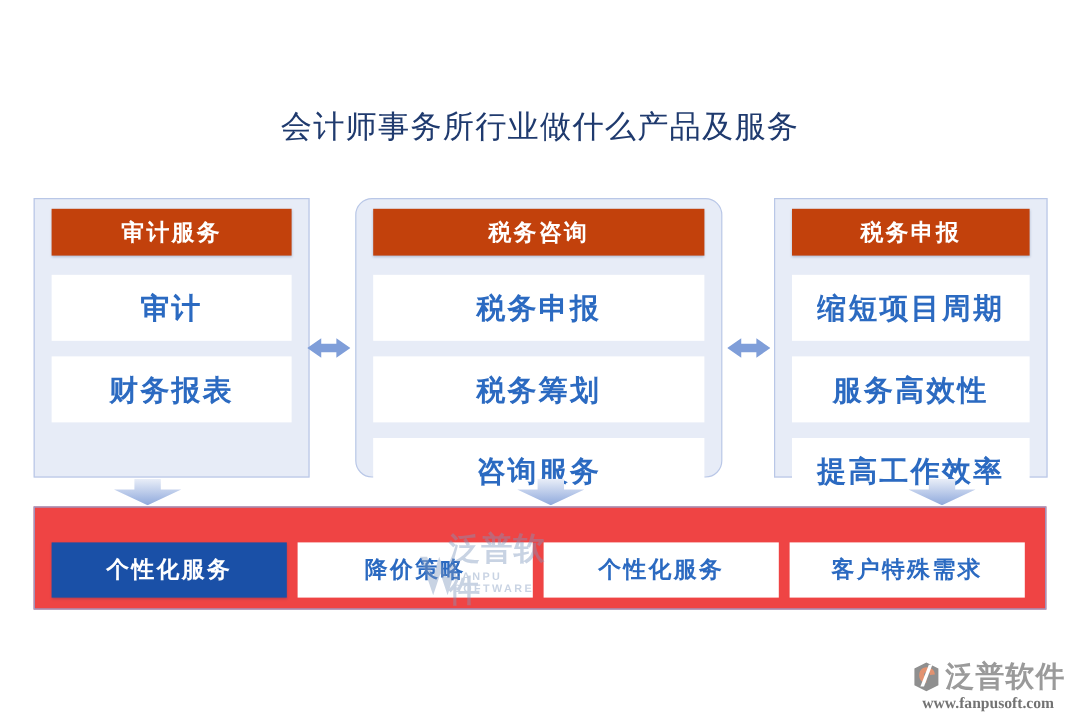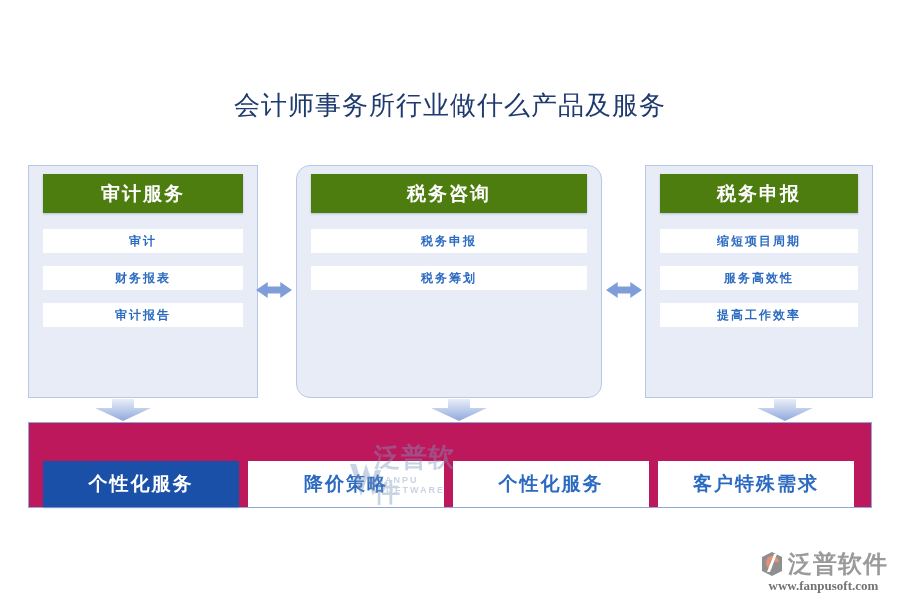--- a/index.html
+++ b/index.html
@@ -28,34 +28,34 @@
     background: #e7ecf7;
     border: 1px solid #b9c7e7;
     padding: 8px 14px 0 14px;
   }
   .panel-1 { left: 28px;  width: 230px; }
   .panel-2 { left: 296px; width: 306px; border-radius: 14px; }
   .panel-3 { left: 645px; width: 228px; }
   .panel-header {
     height: 39px;
     margin-bottom: 16px;
-    background: #4d7c0f;
+    background: #c2410c;
     color: #ffffff;
     font-size: 19px;
     font-weight: bold;
     display: flex; align-items: center; justify-content: center;
     letter-spacing: 2px;
     box-shadow: 0 1px 2px rgba(20,50,110,0.25);
   }
   .panel-item {
-    height: 24px;
+    height: 55px;
     margin-bottom: 13px;
     background: #ffffff;
     color: #2b6ac1;
-    font-size: 12px;
+    font-size: 24px;
     font-weight: bold;
     display: flex; align-items: center; justify-content: center;
     letter-spacing: 2px;
   }
   .h-arrow {
     position: absolute;
     top: 279px;
     width: 36px; height: 22px;
   }
   .h-arrow-1 { left: 256px; }
@@ -65,24 +65,24 @@
     top: 399px;
     width: 56px; height: 22px;
   }
   .d-arrow-1 { left: 95px; }
   .d-arrow-2 { left: 431px; }
   .d-arrow-3 { left: 757px; }
   .bottom-bar {
     position: absolute;
     left: 28px; top: 422px;
     width: 844px; height: 86px;
-    background: #be185d;
+    background: #ef4444;
     border: 1px solid #8fa7d9;
     display: flex;
-    align-items: flex-end;
+    align-items: flex-start;
     padding: 29px 0 0 14px;
     gap: 9px;
   }
   .bar-item {
     width: 196px; height: 46px;
     background: #ffffff;
     color: #2b6ac1;
     font-size: 19px;
     font-weight: bold;
     display: flex; align-items: center; justify-content: center;
@@ -140,27 +140,27 @@
 </style>
 </head>
 <body>
 
 <h1 class="title">会计师事务所行业做什么产品及服务</h1>
 
 <section class="panel panel-1">
   <div class="panel-header">审计服务</div>
   <div class="panel-item">审计</div>
   <div class="panel-item">财务报表</div>
-  <div class="panel-item">审计报告</div>
 </section>
 
 <section class="panel panel-2">
   <div class="panel-header">税务咨询</div>
   <div class="panel-item">税务申报</div>
   <div class="panel-item">税务筹划</div>
+  <div class="panel-item">咨询服务</div>
 </section>
 
 <section class="panel panel-3">
   <div class="panel-header">税务申报</div>
   <div class="panel-item">缩短项目周期</div>
   <div class="panel-item">服务高效性</div>
   <div class="panel-item">提高工作效率</div>
 </section>
 
 <div class="h-arrow h-arrow-1">

